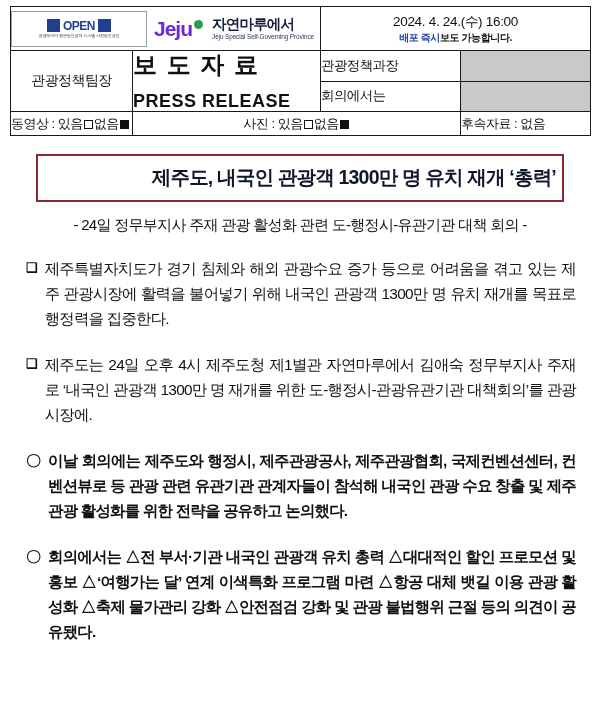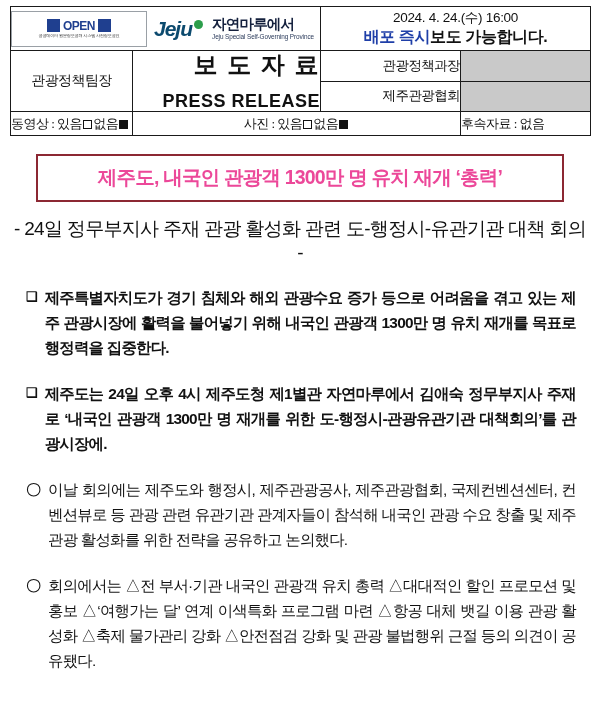--- a/index.html
+++ b/index.html
@@ -73,22 +73,21 @@
     line-height: 1.2;
     letter-spacing: -0.2px;
     transform: scale(0.98);
   }
   .jeju-logo {
     display: flex; align-items: center; gap: 2px;
   }
   .jeju-word {
     font-size: 21px;
     font-weight: bold;
-    color: #0c4a6e;
-    font-style: italic;
+    color: #6d28d9;
     letter-spacing: -1px;
   }
   .jeju-dot {
     width: 9px; height: 9px; border-radius: 50%;
     background: #2c9e4b;
     display: inline-block;
     margin-bottom: 9px;
   }
   .prov-block {
     display: flex; flex-direction: column; justify-content: center;
@@ -112,95 +111,95 @@
     height: 44px;
     text-align: center;
     padding: 2px 4px;
   }
   .date-line {
     font-size: 13.5px;
     font-weight: normal;
     letter-spacing: -0.3px;
   }
   .embargo-line {
-    font-size: 16px;
+    font-size: 10px;
     font-weight: bold;
     letter-spacing: -0.4px;
     margin-top: 0;
     white-space: nowrap;
   }
   .embargo-blue { color: #1f3fa8; }
   .embargo-black { color: #111; }
 
   .dept-cell {
     text-align: center;
     font-size: 14px;
     letter-spacing: -0.6px;
     height: 60px;
   }
   .title-cell {
-    text-align: right;
+    text-align: left;
     height: 60px;
     padding: 2px;
   }
   .title-ko {
     font-size: 24px;
     font-weight: bold;
     letter-spacing: 1.5px;
     line-height: 1.15;
   }
   .title-en {
     font-size: 18px;
     font-weight: bold;
     letter-spacing: 0.5px;
     line-height: 1.15;
     margin-top: 12px;
   }
   .role-cell {
-    text-align: right;
+    text-align: left;
     font-size: 13.5px;
     letter-spacing: -0.6px;
     height: 30px;
     padding: 0 2px;
   }
   .redact {
     background: #c9c9c9;
     height: 30px;
   }
 
   .meta-cell {
     height: 24px;
     padding: 0 6px;
     font-size: 13px;
     letter-spacing: -0.5px;
     white-space: nowrap;
-    font-family: Liberation Serif, serif;
   }
   .meta-cell .box-e { display: inline-block; width: 9px; height: 9px; border: 1.3px solid #111; background: #fff; margin: 0 1px -1px 1px; }
   .meta-cell .box-f { display: inline-block; width: 9px; height: 9px; border: 1.3px solid #111; background: #111; margin: 0 1px -1px 1px; }
   .meta-center { text-align: center; }
   .meta-right { padding-right: 8px; }
 
   
   .headline-wrap {
     margin: 18px 26px 0 26px;
     border: 2px solid #8c2833;
     padding: 8px 6px 9px 6px;
     text-align: center;
   }
   .headline {
     font-size: 19.5px;
     font-weight: bold;
     letter-spacing: -0.8px;
-    color: #ec4899;
+    color: #0f172a;
+    text-align: right;
   }
   .subhead {
     margin-top: 14px;
     text-align: center;
-    font-size: 19px;
+    font-size: 15px;
     letter-spacing: -0.7px;
     color: #111;
   }
 
   
   .body {
     margin: 22px 14px 0 16px;
   }
   .para {
     display: flex;
@@ -213,24 +212,24 @@
     line-height: 1.62;
     margin-right: 7px;
     font-weight: bold;
   }
   .bullet.sq { font-size: 13px; }
   .ptext {
     flex: 1 1 auto;
     font-size: 15.4px;
     line-height: 1.62;
     letter-spacing: -0.75px;
-    font-weight: bold;
+    font-weight: normal;
     text-align: justify;
   }
-  .para.light .ptext { font-weight: normal; }
+  .para.light .ptext { font-weight: bold; }
   .gap-lg { margin-bottom: 21px; }
 </style>
 </head>
 <body>
 
 <div class="page">
 
   <table class="hdr">
     <colgroup>
       <col style="width:122px">
@@ -270,21 +269,21 @@
       <tr>
         <td class="dept-cell" rowspan="2">관광정책팀장</td>
         <td class="title-cell" rowspan="2">
           <div class="title-ko">보 도 자 료</div>
           <div class="title-en">PRESS RELEASE</div>
         </td>
         <td class="role-cell">관광정책과장</td>
         <td class="redact"></td>
       </tr>
       <tr>
-        <td class="role-cell">제주관광협회</td>
+        <td class="role-cell">회의에서는</td>
         <td class="redact"></td>
       </tr>
       <tr>
         <td class="meta-cell">
           <span>동영상 : 있음</span><span class="box-e"></span><span>없음</span><span class="box-f"></span>
         </td>
         <td class="meta-cell meta-center" colspan="2">
           <span>사진 : 있음</span><span class="box-e"></span><span>없음</span><span class="box-f"></span>
         </td>
         <td class="meta-cell meta-right">후속자료 : 없음</td>

